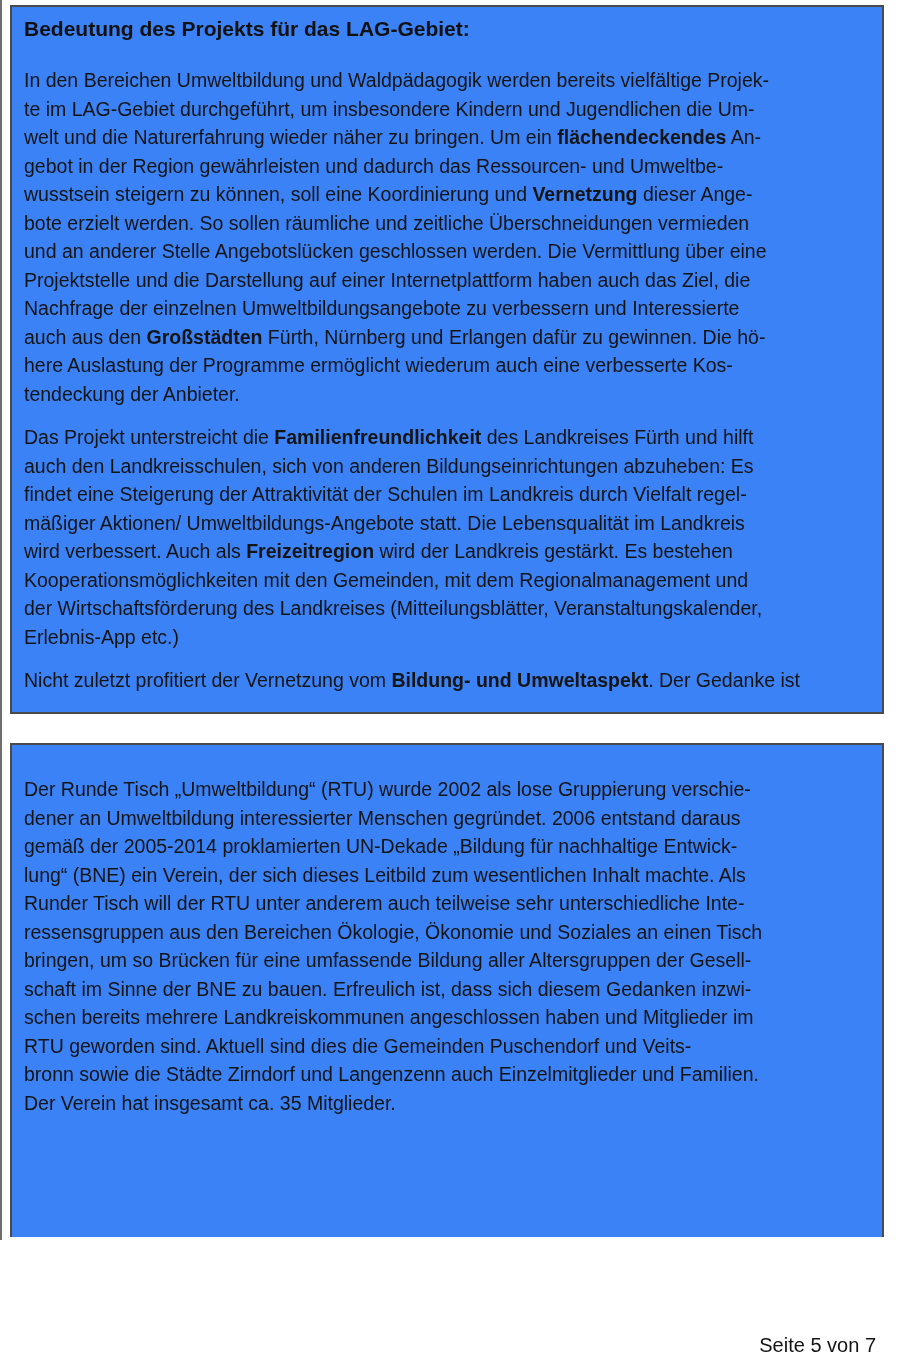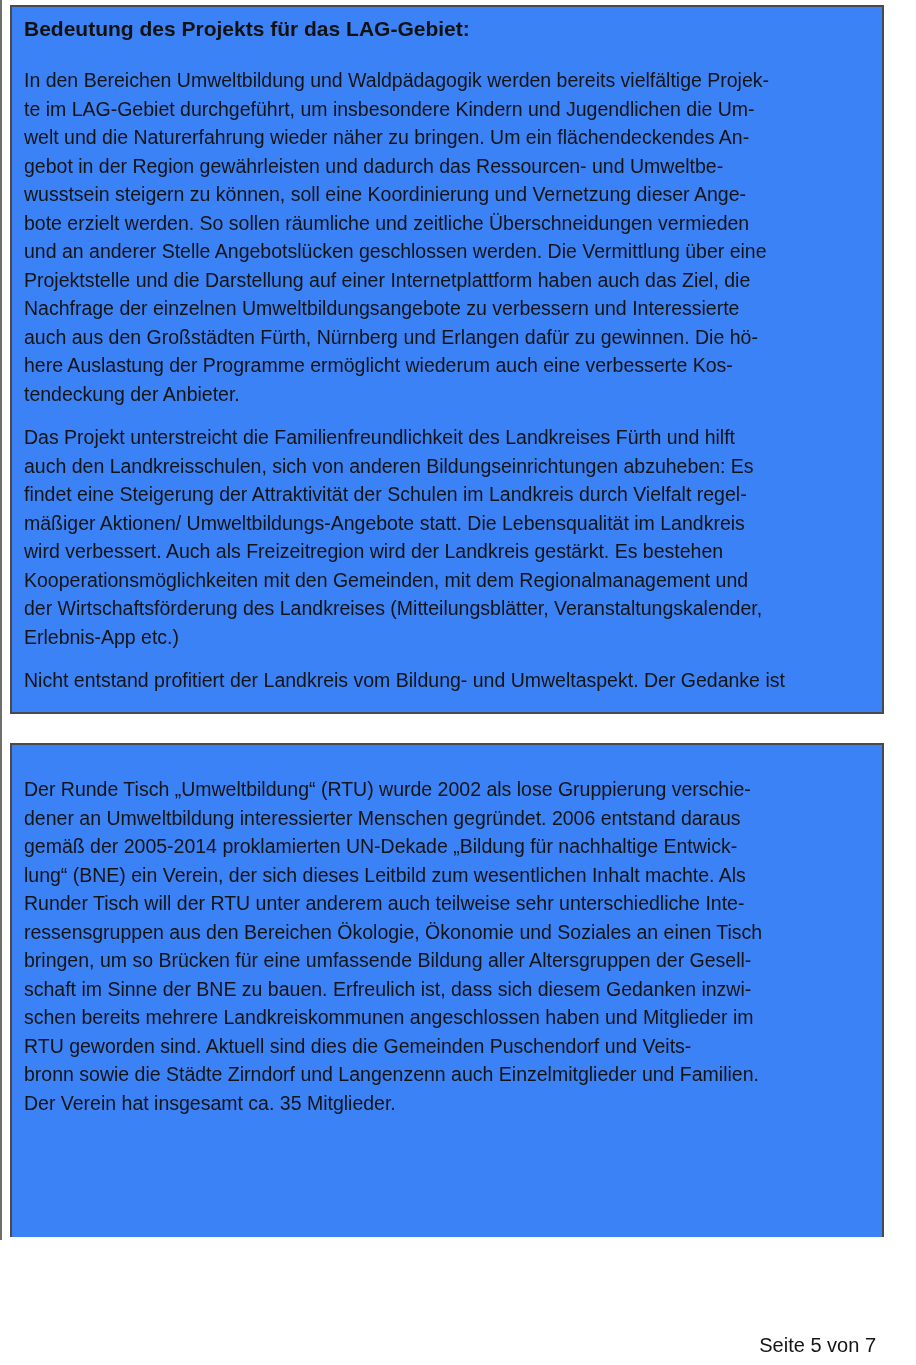--- a/index.html
+++ b/index.html
@@ -56,21 +56,21 @@
     margin: 15px 0 0 0;
     font-size: 19.5px;
     line-height: 28.5px;
     font-weight: normal;
     text-align: left;
   }
   .box-body p.para:first-child {
     margin-top: 24px;
   }
   .box-body b {
-    font-weight: normal;
+    font-weight: bold;
   }
   .footer {
     position: absolute;
     top: 1336px;
     right: 40px;
     font-size: 20px;
     line-height: 19px;
     color: #141414;
   }
 </style>
@@ -79,21 +79,21 @@
 
 <div class="page">
 
   <div class="scan-edge"></div>
 
   <section class="box box-first">
     <h2 class="box-title">Bedeutung des Projekts für das LAG-Gebiet:</h2>
     <div class="box-body">
         <p class="para"><span>In den Bereichen Umweltbildung und Waldpädagogik werden bereits vielfältige Projek-</span><br><span>te im LAG-Gebiet durchgeführt, um insbesondere Kindern und Jugendlichen die Um-</span><br><span>welt und die Naturerfahrung wieder näher zu bringen. Um ein </span><b>flächendeckendes</b><span> An-</span><br><span>gebot in der Region gewährleisten und dadurch das Ressourcen- und Umweltbe-</span><br><span>wusstsein steigern zu können, soll eine Koordinierung und </span><b>Vernetzung</b><span> dieser Ange-</span><br><span>bote erzielt werden. So sollen räumliche und zeitliche Überschneidungen vermieden</span><br><span>und an anderer Stelle Angebotslücken geschlossen werden. Die Vermittlung über eine</span><br><span>Projektstelle und die Darstellung auf einer Internetplattform haben auch das Ziel, die</span><br><span>Nachfrage der einzelnen Umweltbildungsangebote zu verbessern und Interessierte</span><br><span>auch aus den </span><b>Großstädten</b><span> Fürth, Nürnberg und Erlangen dafür zu gewinnen. Die hö-</span><br><span>here Auslastung der Programme  ermöglicht wiederum auch eine verbesserte Kos-</span><br><span>tendeckung der Anbieter.</span></p>
         <p class="para"><span>Das Projekt unterstreicht die </span><b>Familienfreundlichkeit</b><span> des Landkreises Fürth und hilft</span><br><span>auch den Landkreisschulen, sich von anderen Bildungseinrichtungen abzuheben: Es</span><br><span>findet eine Steigerung der Attraktivität der Schulen im Landkreis durch Vielfalt regel-</span><br><span>mäßiger Aktionen/ Umweltbildungs-Angebote statt. Die Lebensqualität im Landkreis</span><br><span>wird verbessert. Auch als </span><b>Freizeitregion</b><span> wird der Landkreis gestärkt. Es bestehen</span><br><span>Kooperationsmöglichkeiten mit den Gemeinden, mit dem Regionalmanagement und</span><br><span>der Wirtschaftsförderung des Landkreises (Mitteilungsblätter, Veranstaltungskalender,</span><br><span>Erlebnis-App etc.)</span></p>
-        <p class="para"><span>Nicht entstand profitiert der Landkreis vom </span><b>Bildung- und Umweltaspekt</b><span>. Der Gedanke ist</span><br></p>
+        <p class="para"><span>Nicht zuletzt profitiert der Vernetzung vom </span><b>Bildung- und Umweltaspekt</b><span>. Der Gedanke ist</span><br></p>
       </div>
   </section>
 
   <section class="box box-second">
     <div class="box-body">
         <p class="para"><span>Der Runde Tisch „Umweltbildung“ (RTU) wurde 2002 als lose Gruppierung verschie-</span><br><span>dener an Umweltbildung interessierter Menschen gegründet. 2006 entstand daraus</span><br><span>gemäß der 2005-2014 proklamierten UN-Dekade „Bildung für nachhaltige Entwick-</span><br><span>lung“ (BNE) ein Verein, der sich dieses Leitbild zum wesentlichen Inhalt machte. Als</span><br><span>Runder Tisch will der RTU unter anderem auch teilweise sehr unterschiedliche Inte-</span><br><span>ressensgruppen aus den Bereichen Ökologie, Ökonomie und Soziales an einen Tisch</span><br><span>bringen, um so Brücken für eine umfassende Bildung aller Altersgruppen der Gesell-</span><br><span>schaft im Sinne der BNE zu bauen. Erfreulich ist, dass sich diesem Gedanken inzwi-</span><br><span>schen bereits mehrere Landkreiskommunen angeschlossen haben und Mitglieder im</span><br><span>RTU geworden sind. Aktuell sind dies die Gemeinden Puschendorf und Veits-</span><br><span>bronn sowie die Städte Zirndorf und Langenzenn auch Einzelmitglieder und Familien.</span><br><span>Der Verein hat insgesamt ca. 35 Mitglieder.</span></p>
       </div>
   </section>
 
   <div class="footer">Seite 5 von 7</div>

